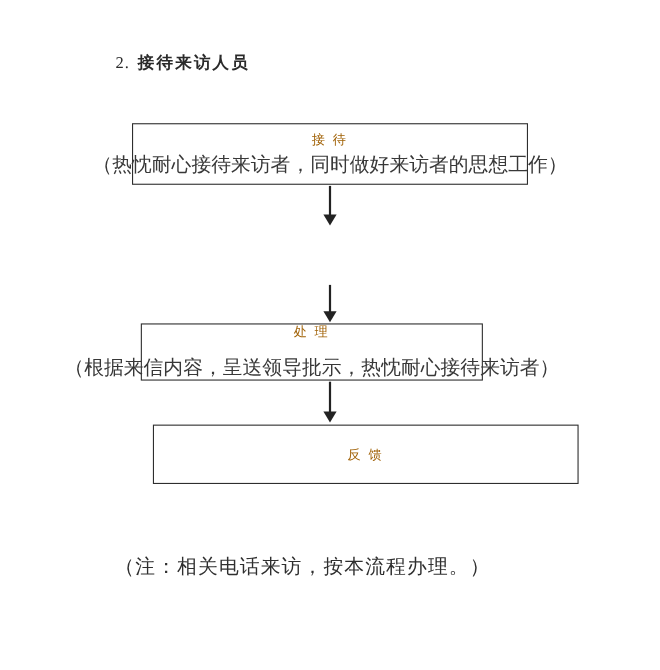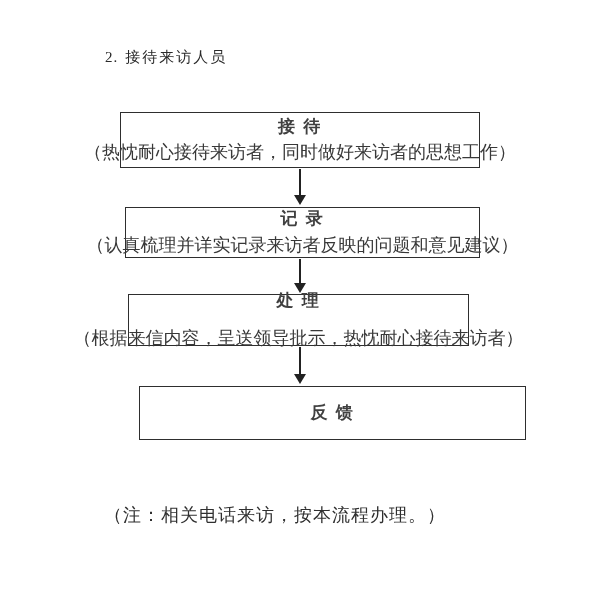--- a/index.html
+++ b/index.html
@@ -23,50 +23,50 @@
     font-size: 15px;
     color: #2a2a2a;
     white-space: nowrap;
   }
   .doc-title .num {
     font-weight: normal;
     margin-right: 7px;
     letter-spacing: 1px;
   }
   .doc-title .txt {
-    font-weight: normal;
+    font-weight: bold;
     letter-spacing: 2px;
   }
   .flow-box {
     position: absolute;
     border: 1.5px solid #2e2e2e;
     background: #ffffff;
     box-sizing: border-box;
     display: flex;
     flex-direction: column;
     justify-content: center;
     align-items: center;
     text-align: center;
   }
   .flow-box .label {
-    font-weight: bold;
-    font-size: 17px;
+    font-weight: normal;
+    font-size: 12px;
     letter-spacing: 2px;
-    color: #404040;
+    color: #a16207;
     line-height: 1.5;
   }
   .flow-box .desc {
     font-size: 18px;
     color: #383838;
     line-height: 1.5;
     white-space: nowrap;
   }
   .box-1 { left: 120px; top: 112px; width: 360px; height: 56px; }
   .box-2 { left: 125px; top: 207px; width: 355px; height: 51px; }
-  .box-3 { left: 128px; top: 294px; width: 341px; height: 52px; gap: 11px; }
+  .box-3 { left: 128px; top: 294px; width: 311px; height: 52px; gap: 11px; }
   .box-4 { left: 139px; top: 386px; width: 387px; height: 54px; }
   .arrow-down {
     position: absolute;
     left: 299px;
     width: 2px;
     background: #222222;
   }
   .arrow-down::after {
     content: "";
     position: absolute;
@@ -100,24 +100,20 @@
     <span class="num">2.</span><span class="txt">接待来访人员</span>
   </div>
 
   <div class="flow-box box-1">
     <div class="label">接 待</div>
     <div class="desc">（热忱耐心接待来访者，同时做好来访者的思想工作）</div>
   </div>
 
   <div class="arrow-down arrow-1"></div>
 
-  <div class="flow-box box-2">
-    <div class="label">记 录</div>
-    <div class="desc">（认真梳理并详实记录来访者反映的问题和意见建议）</div>
-  </div>
 
   <div class="arrow-down arrow-2"></div>
 
   <div class="flow-box box-3">
     <div class="label">处 理</div>
     <div class="desc">（根据来信内容，呈送领导批示，热忱耐心接待来访者）</div>
   </div>
 
   <div class="arrow-down arrow-3"></div>
 

